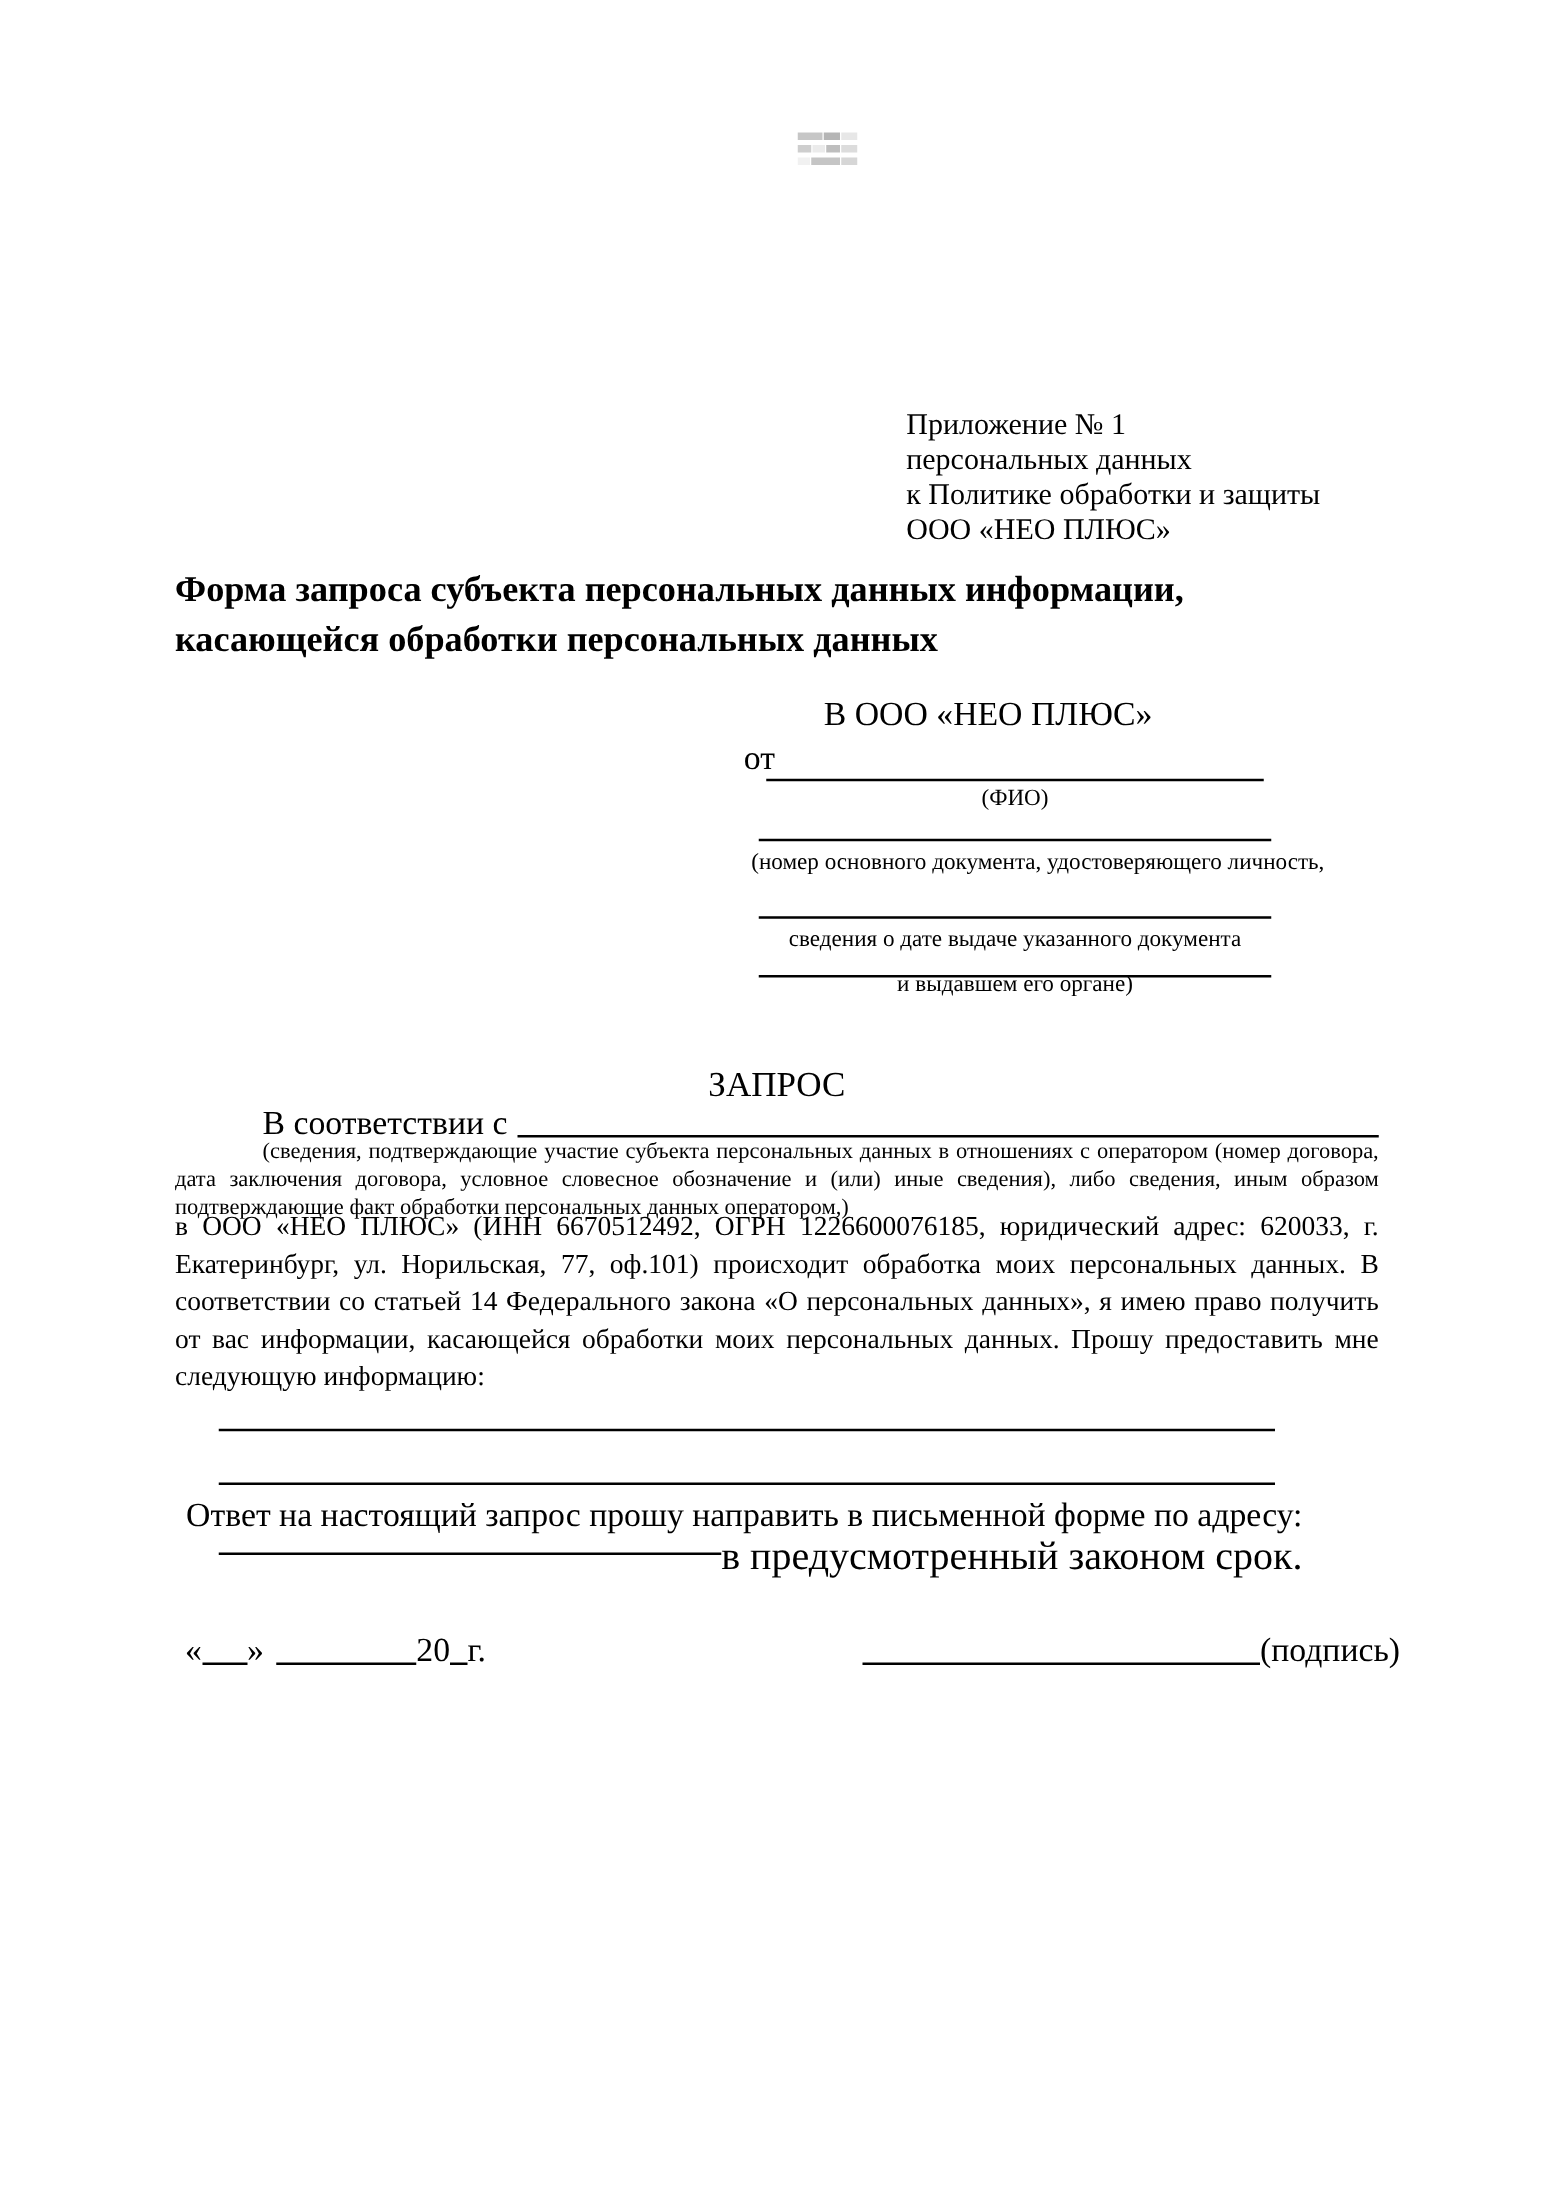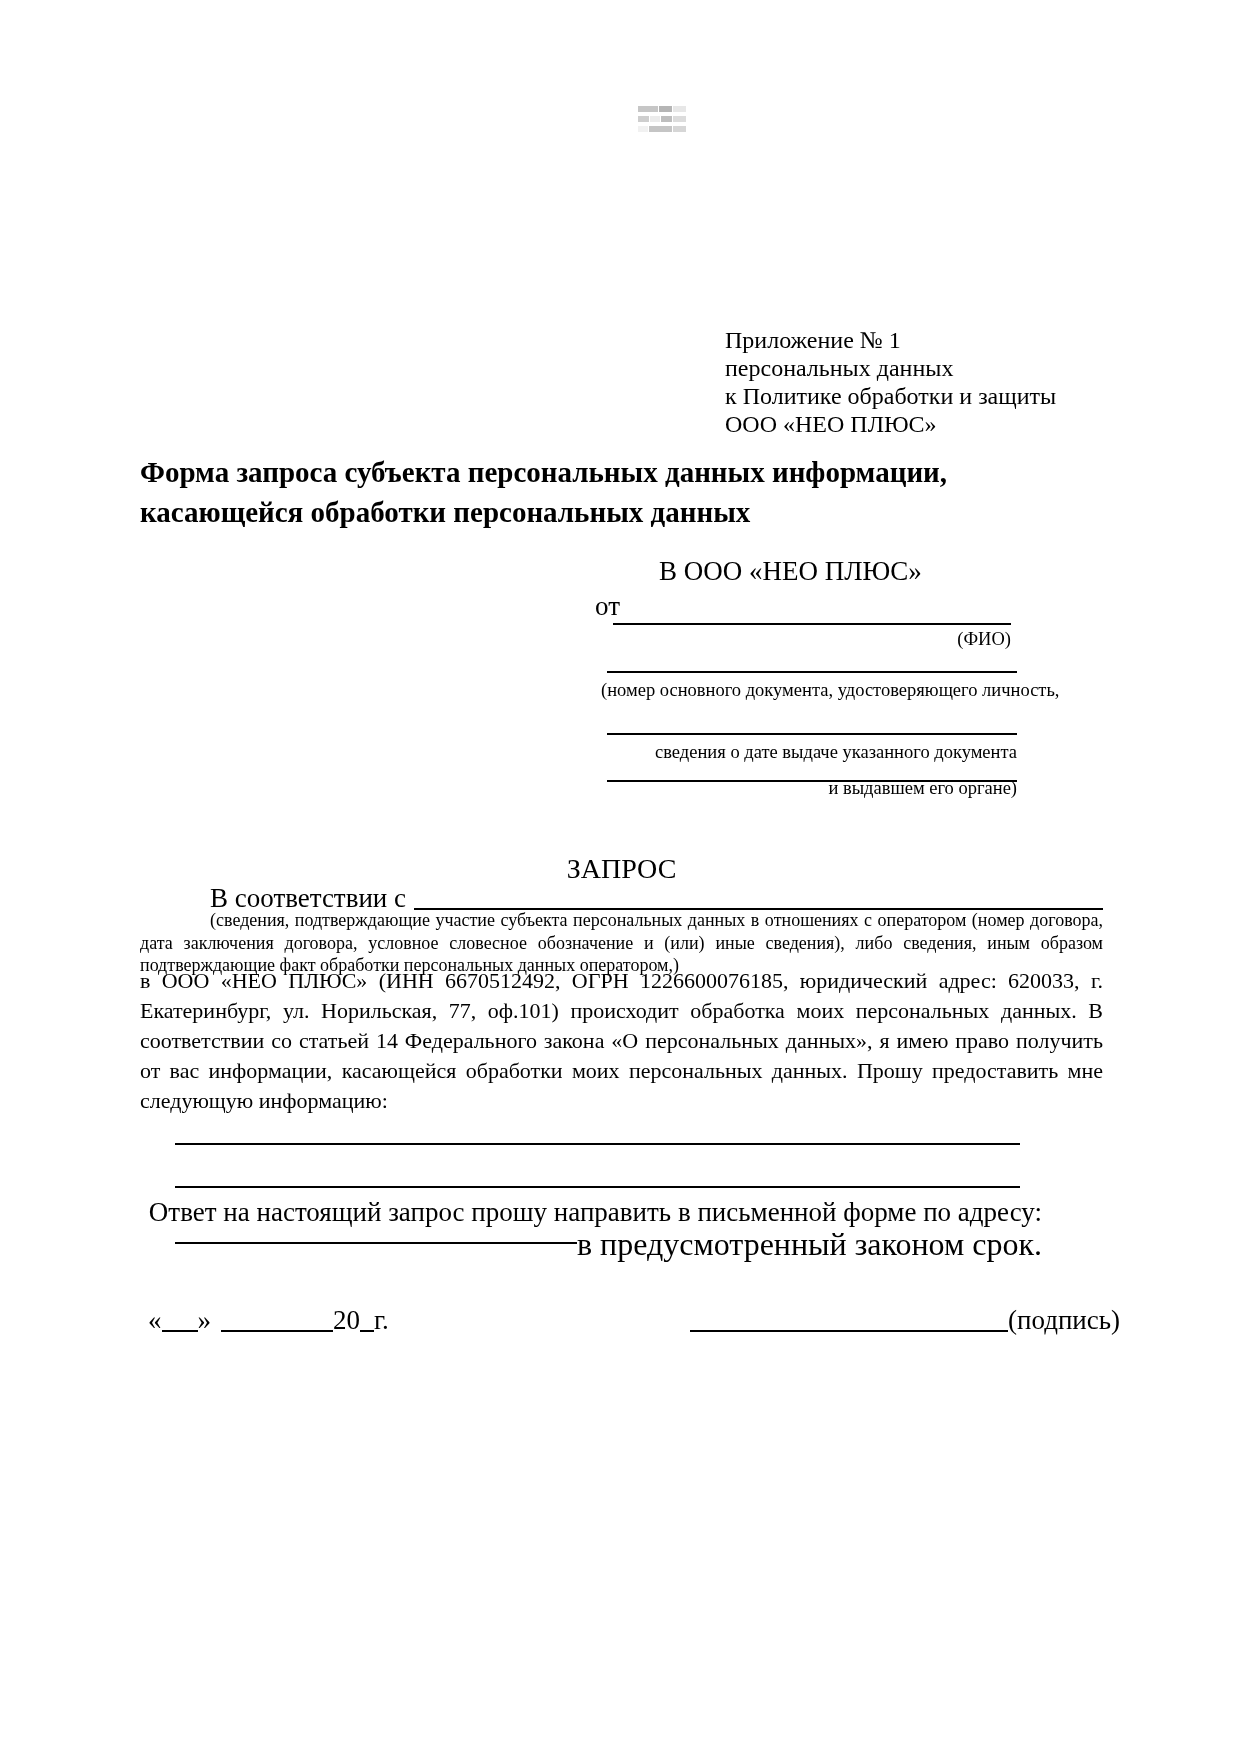--- a/index.html
+++ b/index.html
@@ -24,21 +24,21 @@
 
   
   .addressee { position: absolute; left: 595px; top: 556px; width: 425px; font-size: 27px; }
   .addr-to   { position: absolute; left: 16px; top: 0; white-space: nowrap; margin-left: 48px; }
   .addr-from { position: absolute; left: 0; top: 35px; }
   .fill-line { position: absolute; border-bottom: 2px solid #000; height: 0; }
   .fl-1 { left: 18px; top: 67px;  width: 398px; }
   .fl-2 { left: 12px; top: 115px; width: 410px; }
   .fl-3 { left: 12px; top: 177px; width: 410px; }
   .fl-4 { left: 12px; top: 224px; width: 410px; }
-  .cap { position: absolute; font-size: 18.5px; text-align: right; white-space: nowrap; }
+  .cap { position: absolute; font-size: 18.5px; text-align: center; white-space: nowrap; }
   .cap-1 { left: 18px; top: 73px;  width: 398px; }
   .cap-2 { left: 6px;  top: 124px; width: 422px; }
   .cap-3 { left: 12px; top: 186px; width: 410px; }
   .cap-4 { left: 12px; top: 222px; width: 410px; }
 
   
   .zapros { position: absolute; left: 140px; top: 853px; width: 963px; text-align: center; font-size: 28px; }
   .lead-row { position: absolute; left: 140px; top: 883px; width: 963px; display: flex; align-items: flex-end; font-size: 27px; }
   .lead-indent { width: 70px; flex: 0 0 70px; }
   .lead-text { white-space: nowrap; padding-right: 8px; }

